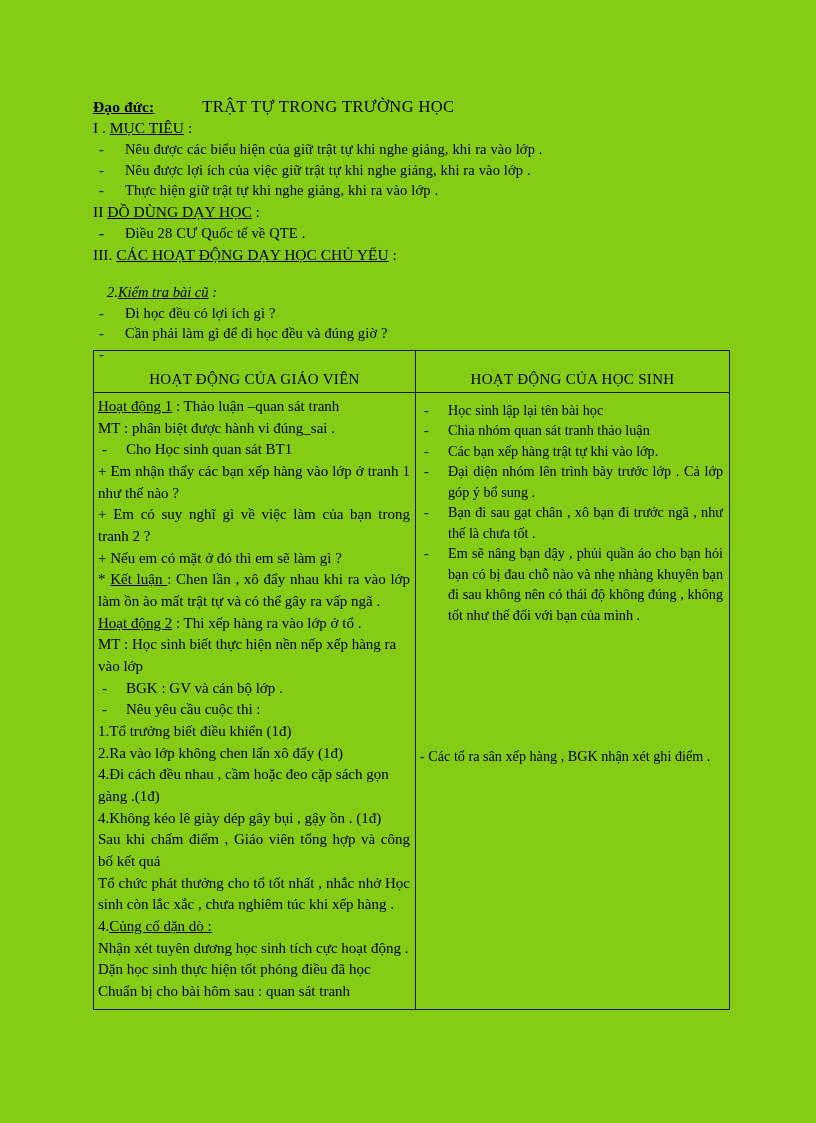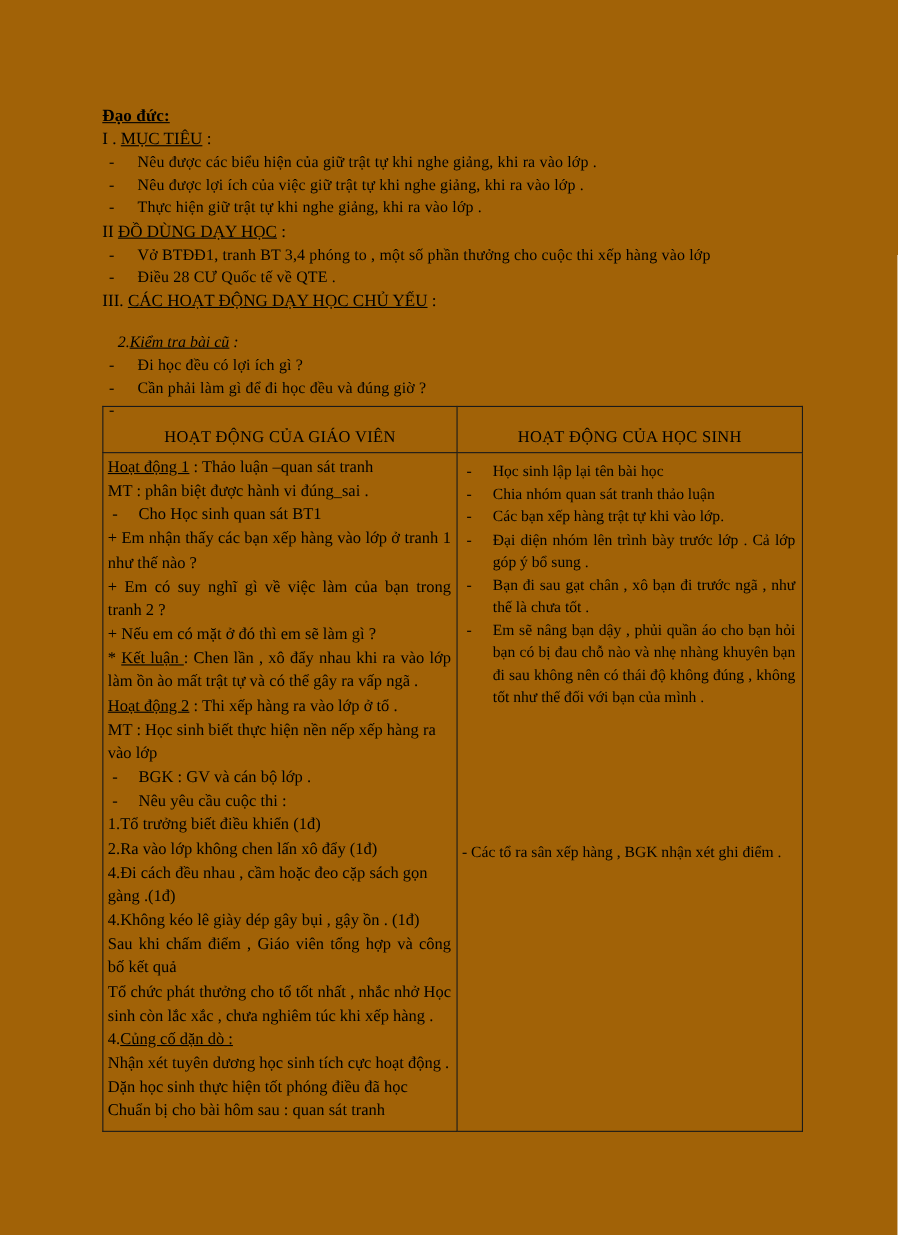--- a/index.html
+++ b/index.html
@@ -14,21 +14,21 @@
     font-family: "Liberation Serif", "DejaVu Serif", serif;
     color: #000000;
     overflow: hidden;
   }
 
   .page {
     position: absolute;
     left: 0; top: 0;
     width: 816px;
     height: 1123px;
-    background: #a16207;
+    background: #84cc16;
   }
 
   .content {
     position: absolute;
     left: 93px;
     top: 96px;
     width: 626px;
   }
 
   
@@ -147,32 +147,33 @@
   .justify { text-align: justify; text-align-last: left; }
 </style>
 </head>
 <body>
 
 <div class="page">
   <div class="content">
 
     <div class="title-row">
       <span class="subject">Đạo đức:</span>
+      <span class="lesson-title">TRẬT TỰ TRONG TRƯỜNG HỌC</span>
     </div>
 
     <div class="sec-head"><span>I . </span><span class="u">MỤC TIÊU</span><span> :</span></div>
     <ul class="bullets">
       <li><span class="dash">-</span><span>Nêu được các biểu hiện của giữ trật tự  khi nghe  giảng,  khi ra vào lớp  .</span></li>
       <li><span class="dash">-</span><span>Nêu được lợi ích của việc  giữ trật tự  khi nghe  giảng,  khi ra vào lớp  .</span></li>
       <li><span class="dash">-</span><span>Thực hiện  giữ trật tự  khi nghe  giảng,  khi ra vào lớp  .</span></li>
     </ul>
 
     <div class="sec-head"><span>II </span><span class="u">ĐỒ DÙNG DẠY HỌC</span><span> :</span></div>
     <ul class="bullets">
-      <li><span class="dash">-</span><span>Vở BTĐĐ1,  tranh BT 3,4 phóng to , một số phần  thưởng  cho cuộc thi  xếp hàng  vào lớp</span></li>
+      <li><span class="dash">-</span></li>
       <li><span class="dash">-</span><span>Điều 28 CƯ Quốc tế về QTE .</span></li>
     </ul>
 
     <div class="sec-head"><span>III. </span><span class="u">CÁC HOẠT ĐỘNG DẠY HỌC CHỦ YẾU</span><span> :</span></div>
 
     <div class="sub-head"><span>2.</span><span class="u">Kiểm  tra bài cũ</span><span> :</span></div>
     <ul class="bullets">
       <li><span class="dash">-</span><span>Đi học đều có lợi ích gì ?</span></li>
       <li><span class="dash">-</span><span>Cần phải làm gì để đi học đều và đúng giờ ?</span></li>
       <li><span class="dash">-</span></li>

